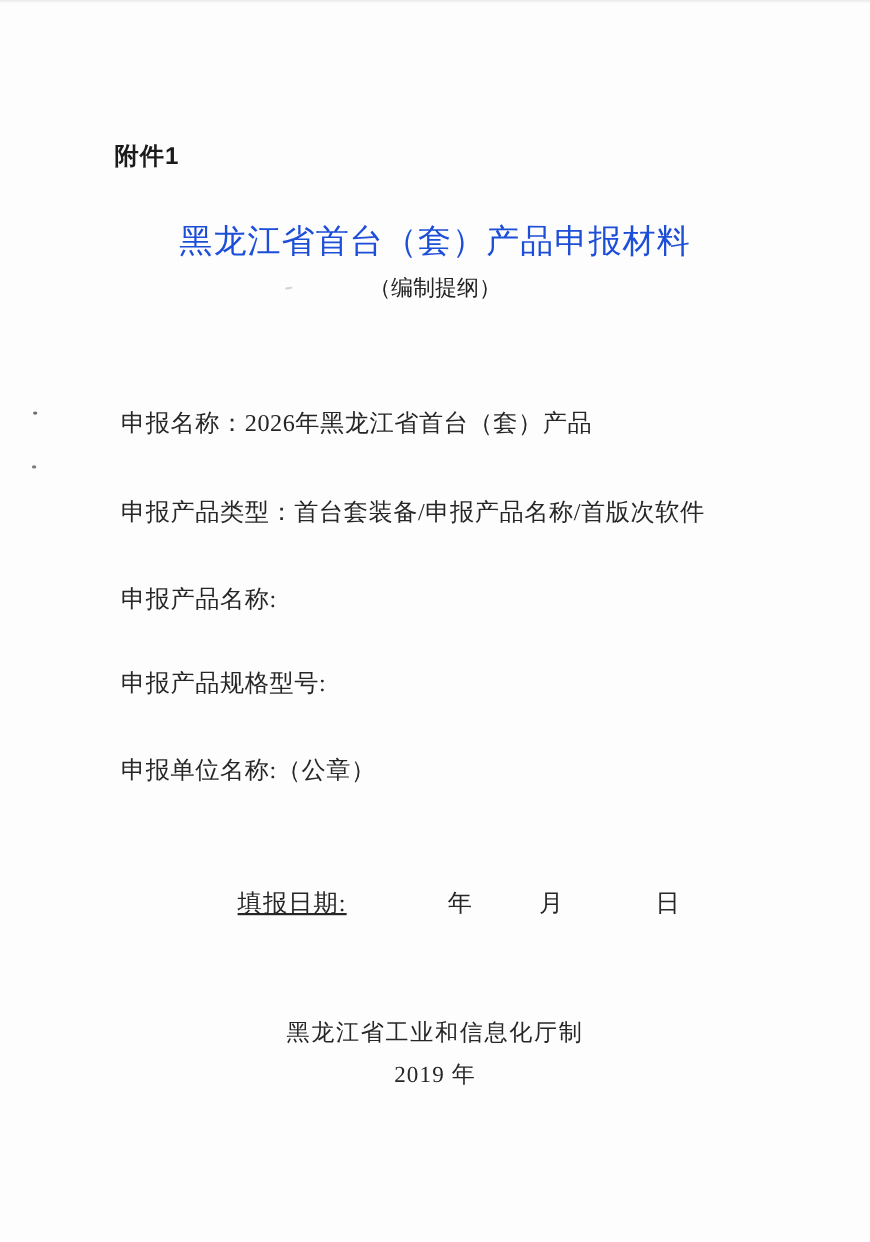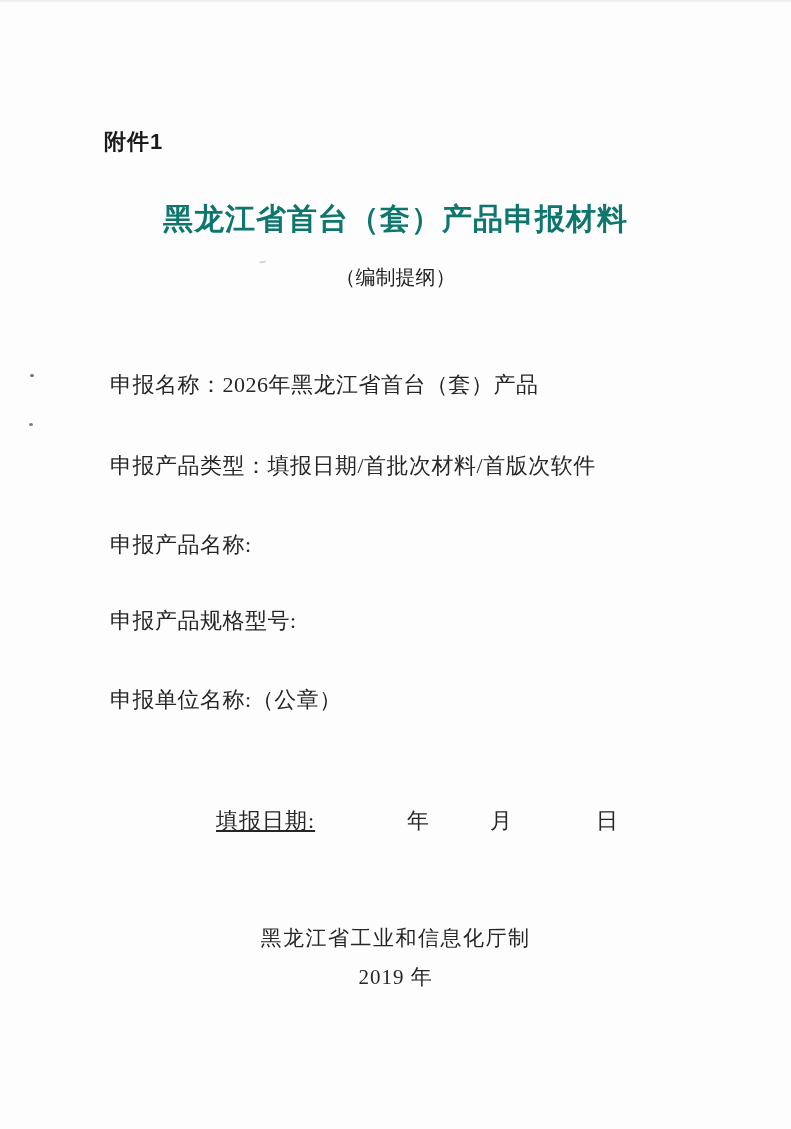--- a/index.html
+++ b/index.html
@@ -34,33 +34,32 @@
     color: #1b1b1b;
     letter-spacing: 1px;
   }
   .doc-title {
     position: absolute;
     left: 0;
     top: 199px;
     width: 100%;
     text-align: center;
     font-size: 30px;
-    font-weight: bold;
+    font-weight: normal;
     letter-spacing: 1px;
-    color: #0f766e;
+    color: #1d4ed8;
   }
   .doc-subtitle {
     position: absolute;
     left: 0;
     top: 248px;
     width: 100%;
     text-align: center;
     font-size: 20px;
     color: #222222;
-    margin-top: 16px;
   }
   .field-line {
     position: absolute;
     left: 110px;
     font-size: 22px;
     letter-spacing: 0.5px;
     white-space: nowrap;
     color: #262626;
   }
   .field-line .value {
@@ -122,21 +121,21 @@
 
   <div class="doc-title">黑龙江省首台（套）产品申报材料</div>
 
   <div class="doc-subtitle">（编制提纲）</div>
 
   <div class="field-line f1">
     <span class="label">申报名称：</span><span class="value">2026年黑龙江省首台（套）产品</span>
   </div>
 
   <div class="field-line f2">
-    <span class="label">申报产品类型：</span><span class="value">填报日期/首批次材料/首版次软件</span>
+    <span class="label">申报产品类型：</span><span class="value">首台套装备/申报产品名称/首版次软件</span>
   </div>
 
   <div class="field-line f4">
     <span class="label">申报产品规格型号:</span><span class="value"></span>
   </div>
 
   <div class="field-line f3">
     <span class="label">申报产品名称:</span><span class="value"></span>
   </div>
 

